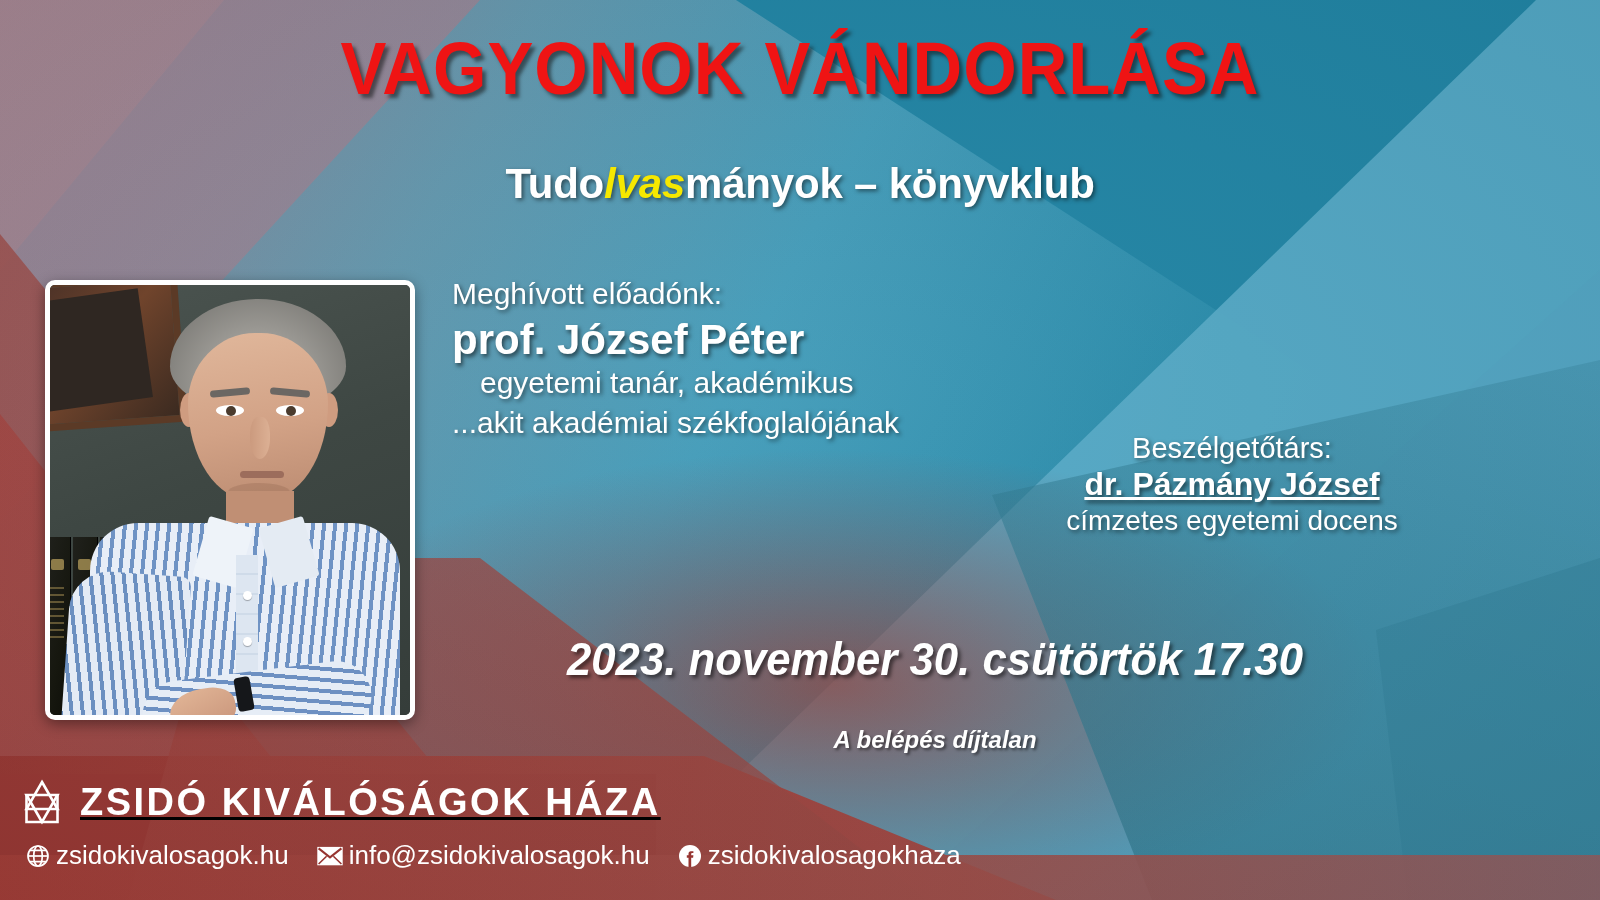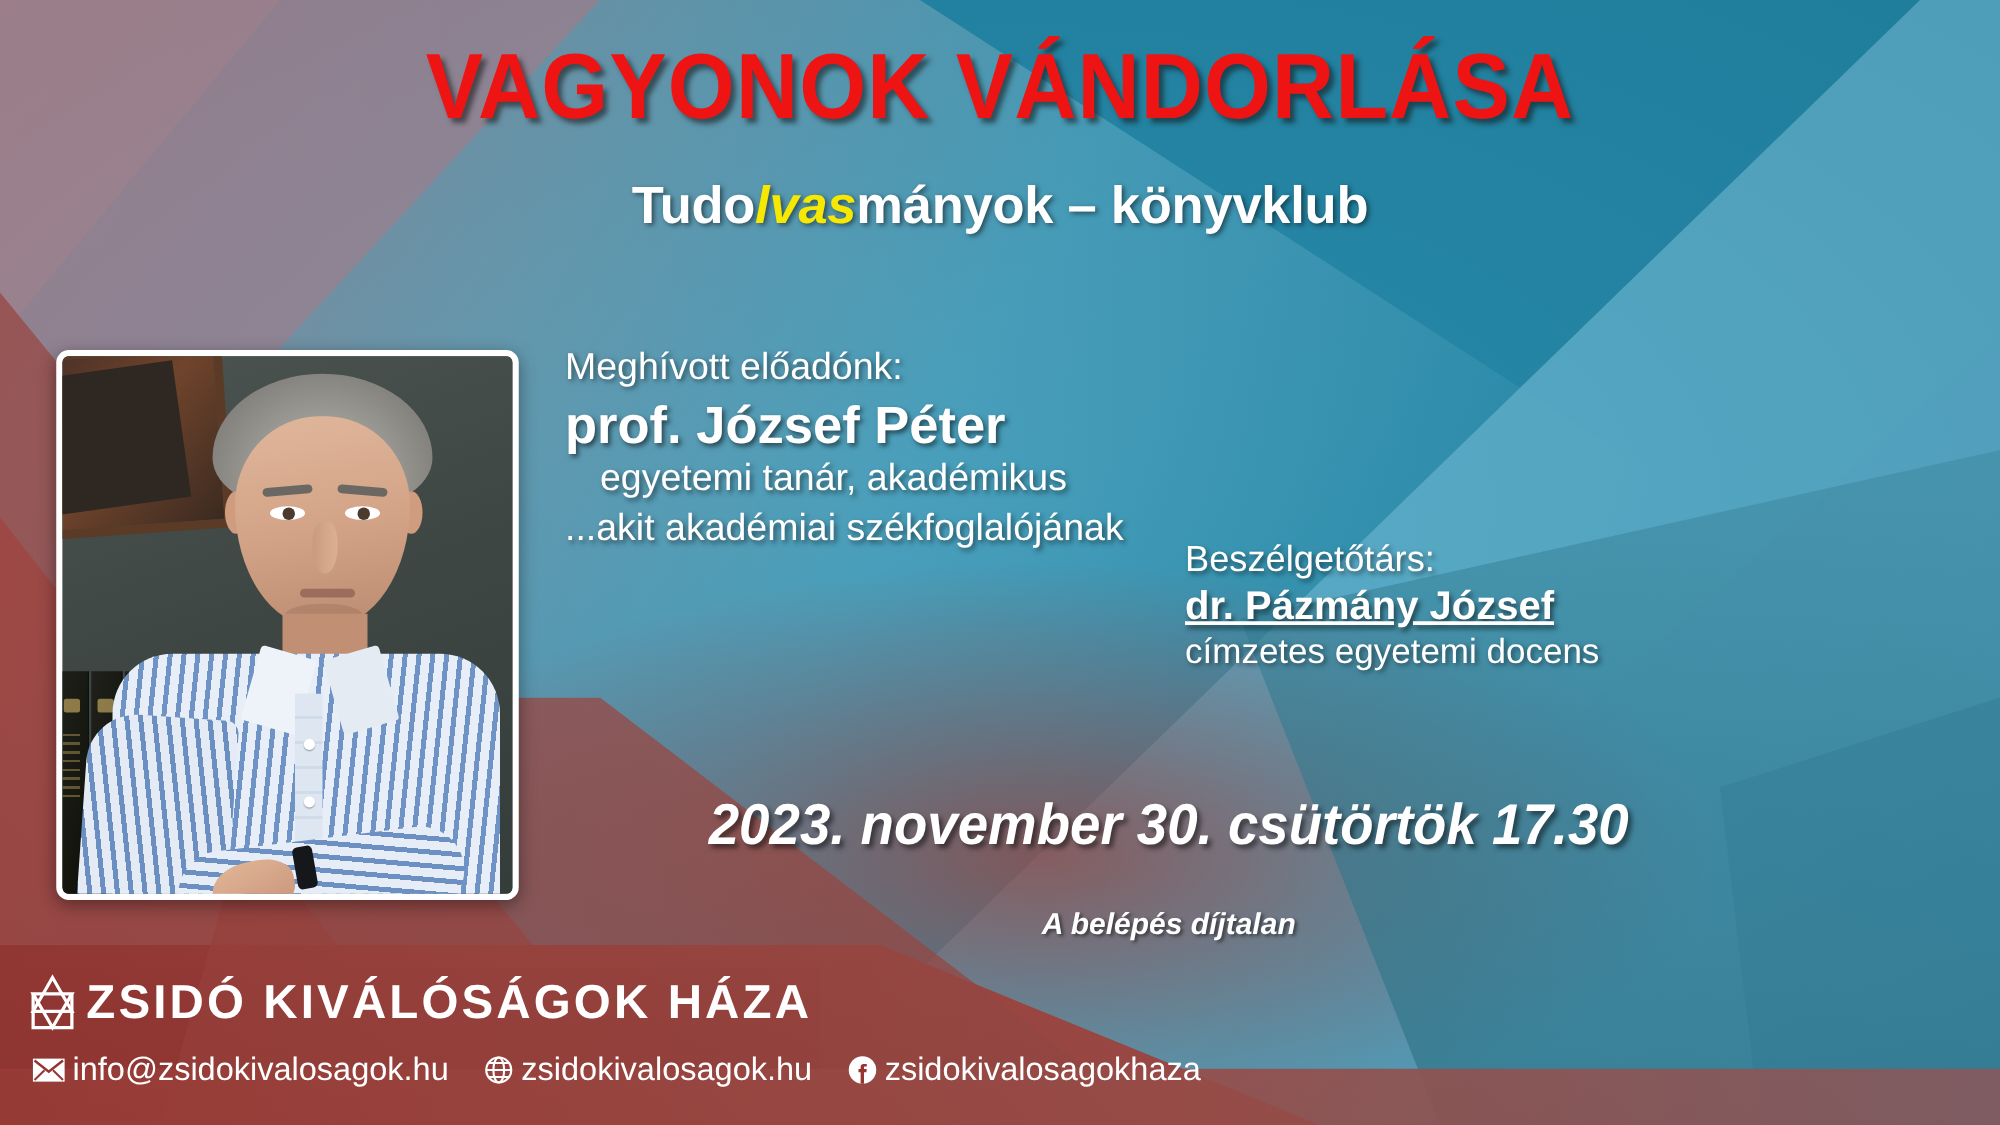--- a/index.html
+++ b/index.html
@@ -114,21 +114,21 @@
     font-size:74px;
     font-weight:bold;
     color:#ef1414;
     letter-spacing:1px;
     transform:scaleX(.93);
     text-shadow:4px 4px 4px rgba(20,20,20,.55);
     white-space:nowrap;
   }
 
   #subtitle {
-    position:absolute; top:140px; left:0; width:1600px;
+    position:absolute; top:160px; left:0; width:1600px;
     text-align:center;
     font-size:42px;
     font-weight:bold;
     color:#ffffff;
     letter-spacing:-.2px;
     text-shadow:2px 2px 4px rgba(0,0,0,.5);
     white-space:nowrap;
   }
   #subtitle .hl {
     color:#f6e800;
@@ -250,22 +250,22 @@
     position:absolute; left:452px; top:276px; width:600px;
     color:#ffffff;
   }
   #speaker-block .lead { font-size:30px; line-height:1.22; text-shadow:2px 2px 4px rgba(0,0,0,.5); }
   #speaker-block .name { font-size:42px; font-weight:bold; line-height:1.18; margin-top:2px; text-shadow:2px 3px 4px rgba(0,0,0,.55); }
   #speaker-block .role { font-size:30px; line-height:1.28; text-shadow:2px 2px 4px rgba(0,0,0,.5);margin-left:28px; }
   #speaker-block .note { font-size:30px; line-height:1.3; text-shadow:2px 2px 4px rgba(0,0,0,.5); }
 
   
   #moderator-block {
-    position:absolute; right:112px; top:432px; width:540px;
-    text-align:left; color:#fff;
+    position:absolute; right:98px; top:432px; width:540px;
+    text-align:center; color:#fff;
   }
   #moderator-block .lead { font-size:29px; text-shadow:2px 2px 4px rgba(0,0,0,.5); }
   #moderator-block .name { font-size:32px; font-weight:bold; line-height:1.2; text-shadow:2px 3px 4px rgba(0,0,0,.55);text-decoration:underline; }
   #moderator-block .role { font-size:28px; line-height:1.25; text-shadow:2px 2px 4px rgba(0,0,0,.5); }
 
   
   #date-line {
     position:absolute; top:632px; left:430px; width:1010px;
     text-align:center;
     font-size:46px; font-weight:bold; font-style:italic;
@@ -278,21 +278,21 @@
     position:absolute; top:726px; left:430px; width:1010px;
     text-align:center;
     font-size:24px; font-weight:bold; font-style:italic;
     color:#ffffff;
     text-shadow:2px 2px 3px rgba(0,0,0,.5);
   }
 
   
   #org-row {
     position:absolute; left:22px; top:779px;
-    display:flex; align-items:center; gap:7px;
+    display:flex; align-items:center; gap:18px;text-decoration:underline;
   }
   #org-logo { width:40px; height:46px; flex:0 0 auto; }
   #org-name {
     font-size:38px; font-weight:bold; color:#ffffff;
     letter-spacing:2.5px;
     white-space:nowrap;
   }
 
   #contact-row {
     position:absolute; left:26px; top:840px;
@@ -408,41 +408,41 @@
         <polyline points="4.5,16 4.5,43 35.5,43 35.5,16"></polyline>
       </g>
     </svg>
     <div id="org-name">ZSIDÓ KIVÁLÓSÁGOK HÁZA</div>
   </div>
 
   <div id="contact-row">
 
 
     <div class="ci">
-      <svg width="26" height="20" viewBox="0 0 26 20">
-        <rect x="1" y="1.6" width="24" height="17" fill="#ffffff" stroke="#ffffff" stroke-width="1.4"></rect>
-        <path d="M1.6 2.4 L13 11.4 L24.4 2.4" fill="none" stroke="#963430" stroke-width="2"></path>
-        <path d="M1.6 18 L9.6 10.2 M24.4 18 L16.4 10.2" fill="none" stroke="#963430" stroke-width="1.6"></path>
-      </svg>
-      <span>info@zsidokivalosagok.hu</span>
-    </div>
-
-    <div class="ci">
       <svg width="24" height="24" viewBox="0 0 24 24">
         <g stroke="#ffffff" stroke-width="1.7" fill="none">
           <circle cx="12" cy="12" r="10"></circle>
           <ellipse cx="12" cy="12" rx="4.3" ry="10"></ellipse>
           <line x1="2" y1="12" x2="22" y2="12"></line>
           <path d="M3.6 6.4h16.8M3.6 17.6h16.8"></path>
         </g>
       </svg>
       <span>zsidokivalosagok.hu</span>
     </div>
 
     <div class="ci">
+      <svg width="26" height="20" viewBox="0 0 26 20">
+        <rect x="1" y="1.6" width="24" height="17" fill="#ffffff" stroke="#ffffff" stroke-width="1.4"></rect>
+        <path d="M1.6 2.4 L13 11.4 L24.4 2.4" fill="none" stroke="#963430" stroke-width="2"></path>
+        <path d="M1.6 18 L9.6 10.2 M24.4 18 L16.4 10.2" fill="none" stroke="#963430" stroke-width="1.6"></path>
+      </svg>
+      <span>info@zsidokivalosagok.hu</span>
+    </div>
+
+    <div class="ci">
       <svg width="24" height="24" viewBox="0 0 24 24">
         <circle cx="12" cy="12" r="11" fill="#ffffff"></circle>
         <path d="M14.6 7.2h-1.7c-1.6 0-2.4 1-2.4 2.5v1.5H8.8v2.5h1.7V23h2.7v-9.3h1.9l.3-2.5h-2.2V9.9c0-.5.2-.8.8-.8h1.4V7.2z" fill="#963430"></path>
       </svg>
       <span>zsidokivalosagokhaza</span>
     </div>
 
   </div>
 
 </div>

